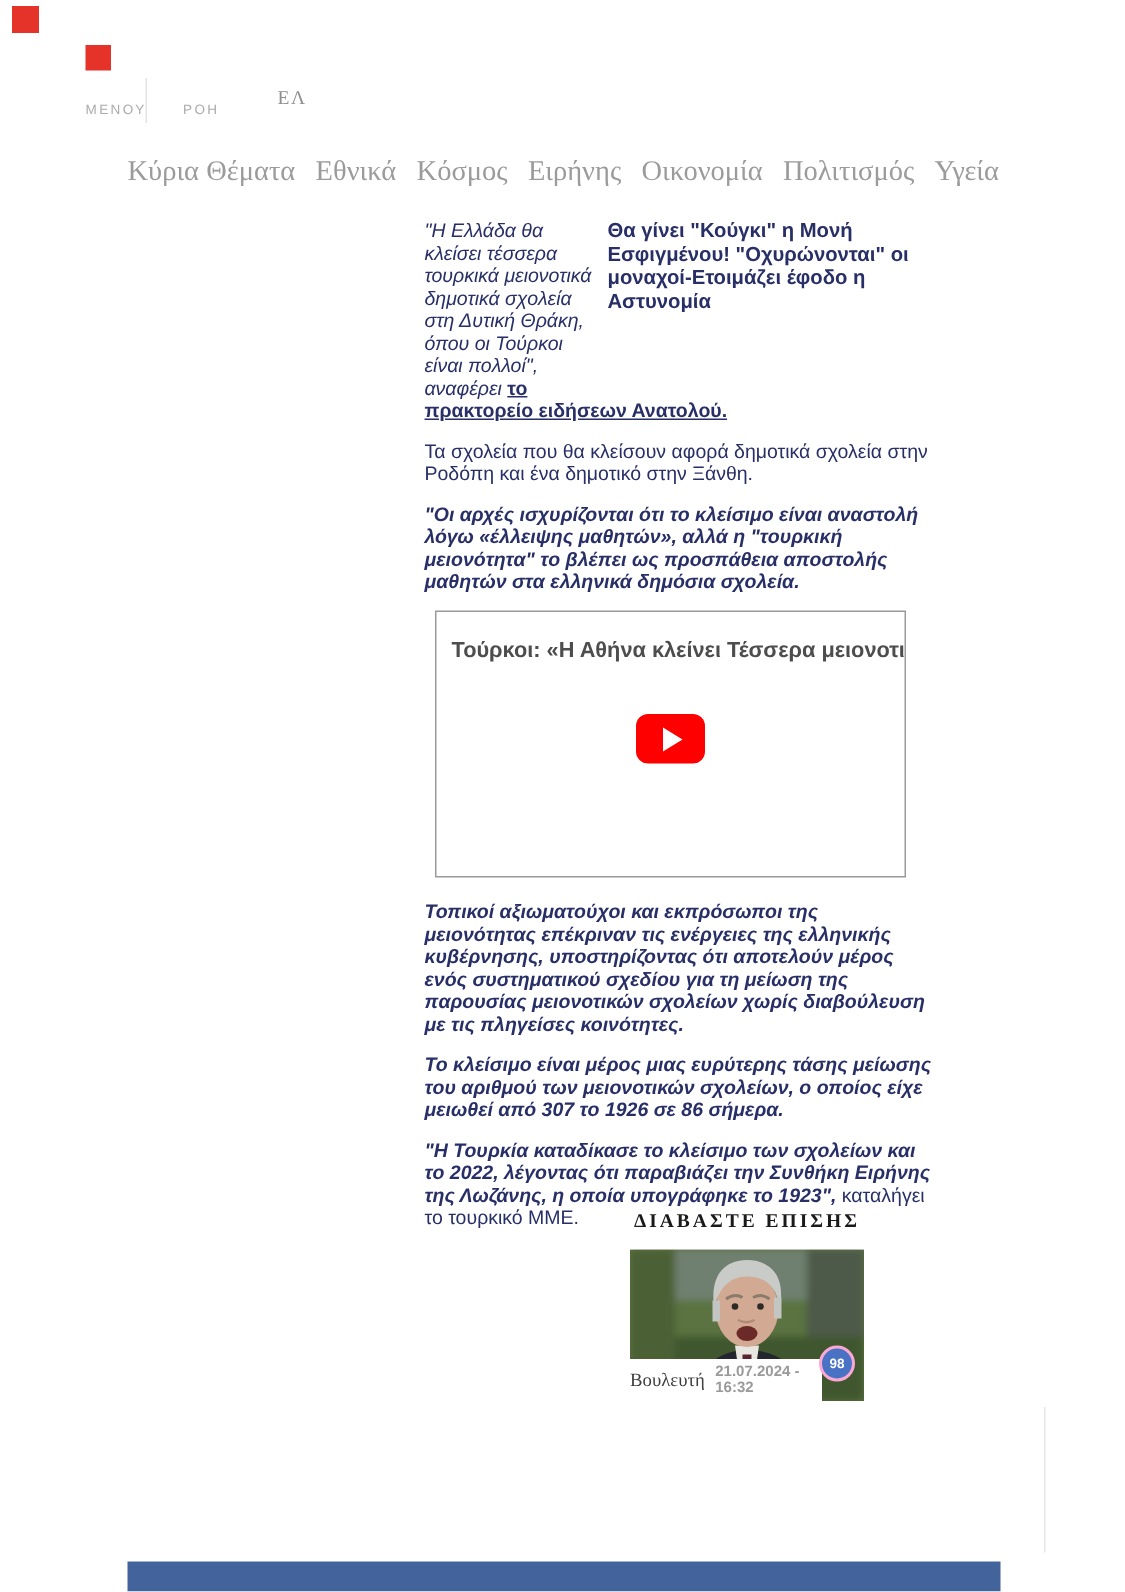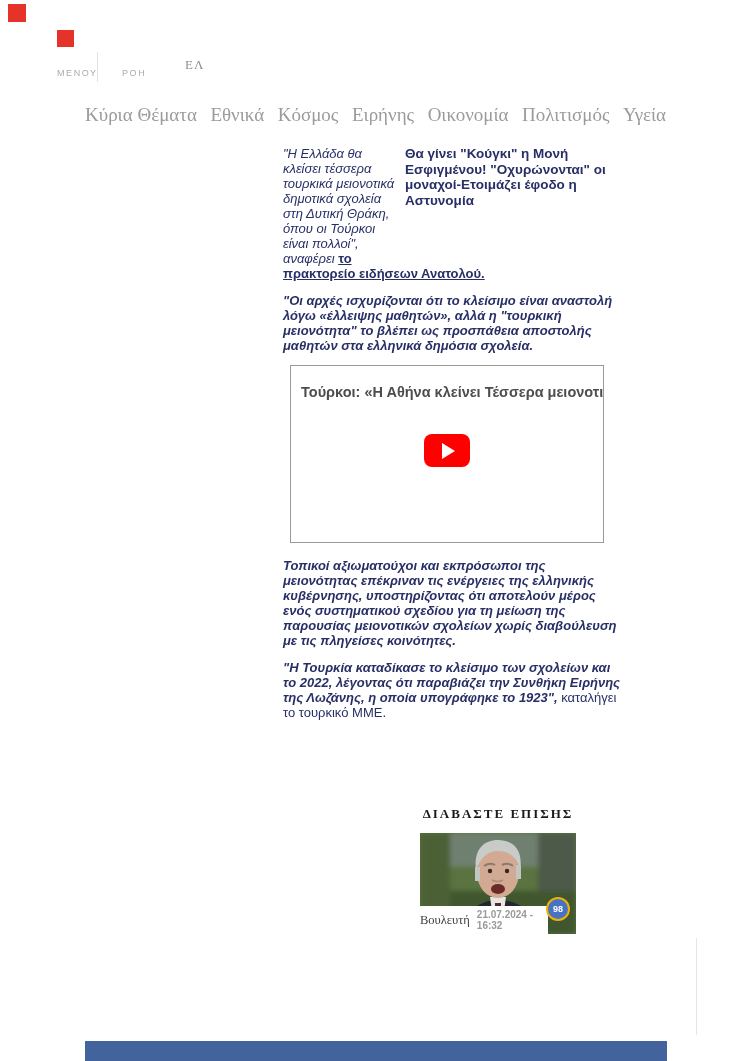--- a/index.html
+++ b/index.html
@@ -54,21 +54,21 @@
   .readalso{position:absolute;left:420px;top:806px;width:222px;}
   .readalso-title{width:156px;text-align:center;font-family:"Liberation Serif",serif;
                   font-weight:bold;font-size:13px;letter-spacing:2px;color:#1a1a1a;}
   .card{position:relative;margin-top:11px;width:156px;cursor:pointer;}
   .card-img{display:block;width:156px;height:101px;}
   .caption{position:absolute;left:0;top:73px;width:128px;height:28px;background:#fff;
            display:flex;align-items:center;}
   .cat{font-family:"Liberation Serif",serif;font-size:12.5px;color:#3f3f3f;}
   .tstamp{margin-left:7px;font-size:10px;font-weight:bold;color:#9a9a9a;}
   .badge{position:absolute;left:126px;top:64px;width:20px;height:20px;border-radius:50%;
-         background:#4a72c4;border:2px solid #eab308;color:#fff;font-size:9px;font-weight:bold;
+         background:#4a72c4;border:2px solid #f9a8d4;color:#fff;font-size:9px;font-weight:bold;
          display:flex;align-items:center;justify-content:center;}
   .card-headline{margin-top:15px;width:222px;font-family:"Liberation Serif",serif;
                  font-weight:bold;font-size:14px;line-height:19px;color:#272f66;cursor:pointer;}
 
   .col-divider{position:absolute;left:696px;top:938px;width:1px;height:97px;background:#e5e5e5;}
   .footer-bar{position:absolute;left:85px;top:1041px;width:582px;height:20px;background:#42639b;}
 </style>
 </head>
 <body>
 
@@ -89,32 +89,34 @@
   <span>Πολιτισμός</span>
   <span>Υγεία</span>
 </nav>
 
 <div class="article">
 
   <p class="lead">
     <span class="related-float">Θα γίνει "Κούγκι" η Μονή Εσφιγμένου! "Οχυρώνονται" οι μοναχοί-Ετοιμάζει έφοδο η Αστυνομία</span><span class="lead-text">"Η Ελλάδα θα κλείσει τέσσερα τουρκικά μειονοτικά δημοτικά σχολεία στη Δυτική Θράκη, όπου οι Τούρκοι είναι πολλοί", αναφέρει </span><a class="lead-link">το πρακτορείο ειδήσεων Ανατολού.</a>
   </p>
 
+  <p>Τα σχολεία που θα κλείσουν αφορά δημοτικά σχολεία στην Ροδόπη και ένα δημοτικό στην Ξάνθη.</p>
 
   <p class="bold-italic">"Οι αρχές ισχυρίζονται ότι το κλείσιμο είναι αναστολή λόγω «έλλειψης μαθητών», αλλά η "τουρκική μειονότητα" το βλέπει ως προσπάθεια αποστολής μαθητών στα ελληνικά δημόσια σχολεία.</p>
 
   <figure class="video" style="margin-right:0;">
     <div class="video-title">Τούρκοι: «Η Αθήνα κλείνει Τέσσερα μειονοτικ...</div>
     <div class="yt-btn">
       <span class="yt-tri"></span>
     </div>
   </figure>
 
   <p class="bold-italic">Τοπικοί αξιωματούχοι και εκπρόσωποι της μειονότητας επέκριναν τις ενέργειες της ελληνικής κυβέρνησης, υποστηρίζοντας ότι αποτελούν μέρος ενός συστηματικού σχεδίου για τη μείωση της παρουσίας μειονοτικών σχολείων χωρίς διαβούλευση με τις πληγείσες κοινότητες.</p>
 
+  <p class="bold-italic">Το κλείσιμο είναι μέρος μιας ευρύτερης τάσης μείωσης του αριθμού των μειονοτικών σχολείων, ο οποίος είχε μειωθεί από 307 το 1926 σε 86 σήμερα.</p>
 
   <p><span class="bold-italic">"Η Τουρκία καταδίκασε το κλείσιμο των σχολείων και το 2022, λέγοντας ότι παραβιάζει την Συνθήκη Ειρήνης της Λωζάνης, η οποία υπογράφηκε το 1923",</span><span class="plain-tail"> καταλήγει το τουρκικό ΜΜΕ.</span></p>
 
 </div>
 
 <aside class="readalso">
   <div class="readalso-title">ΔΙΑΒΑΣΤΕ ΕΠΙΣΗΣ</div>
 
   <div class="card">
     <svg class="card-img" viewBox="0 0 156 101" width="156" height="101" xmlns="http://www.w3.org/2000/svg">

